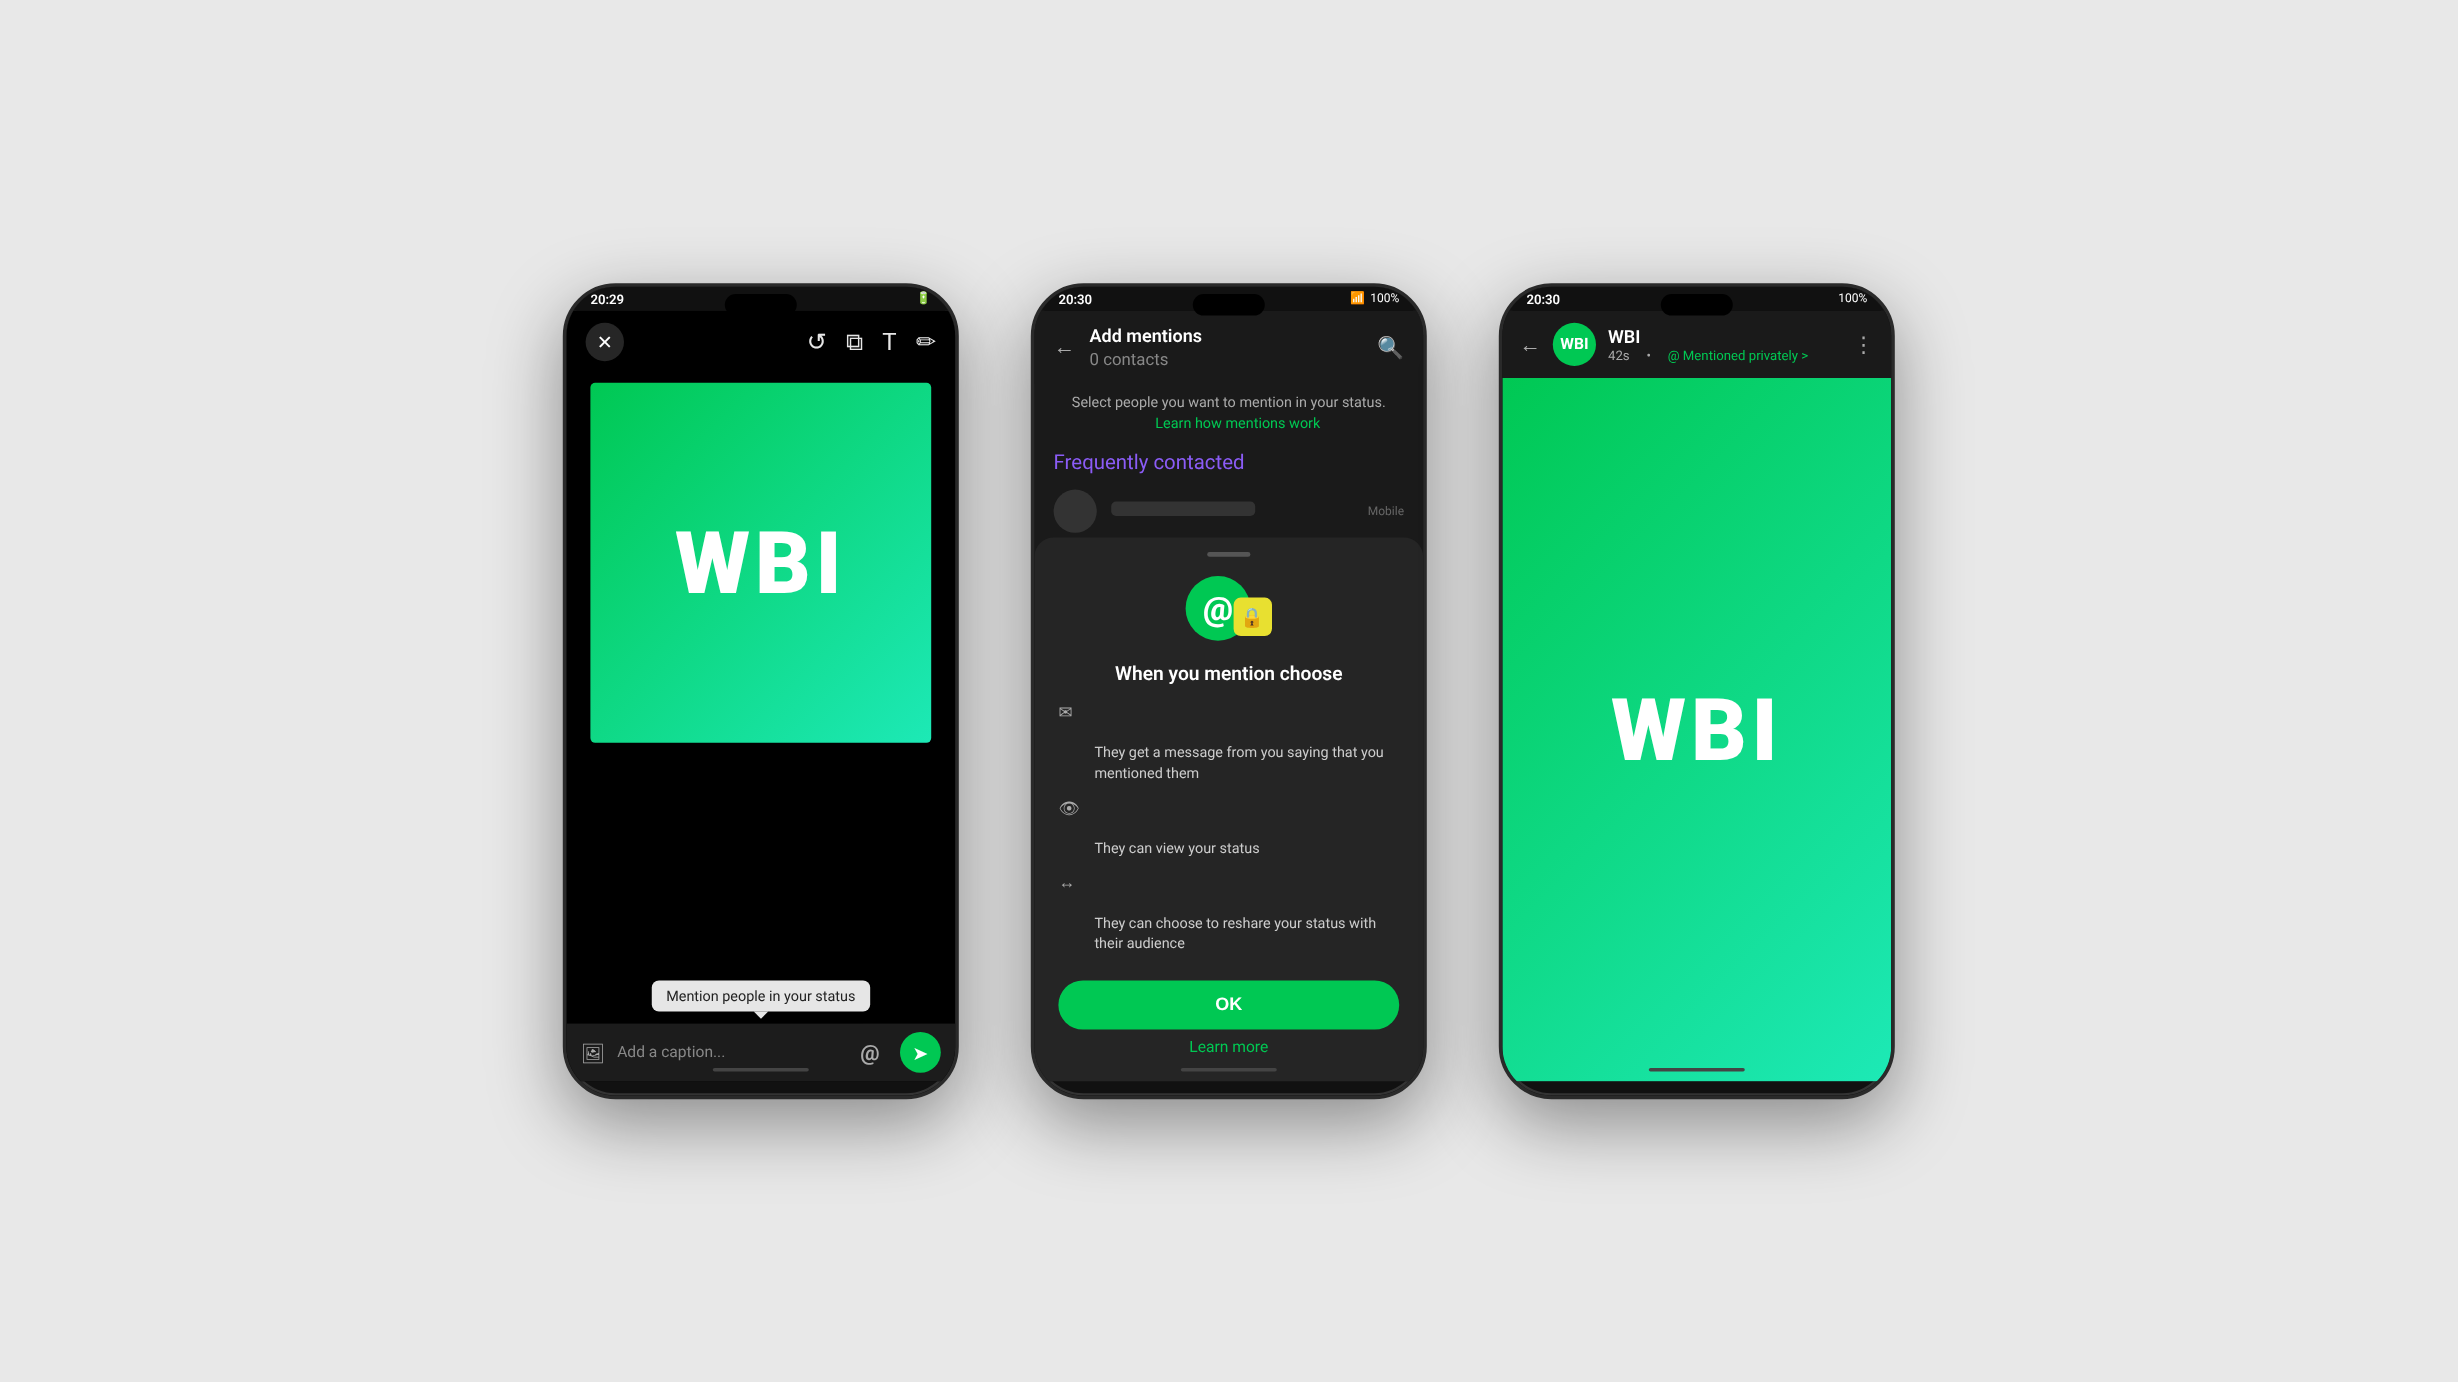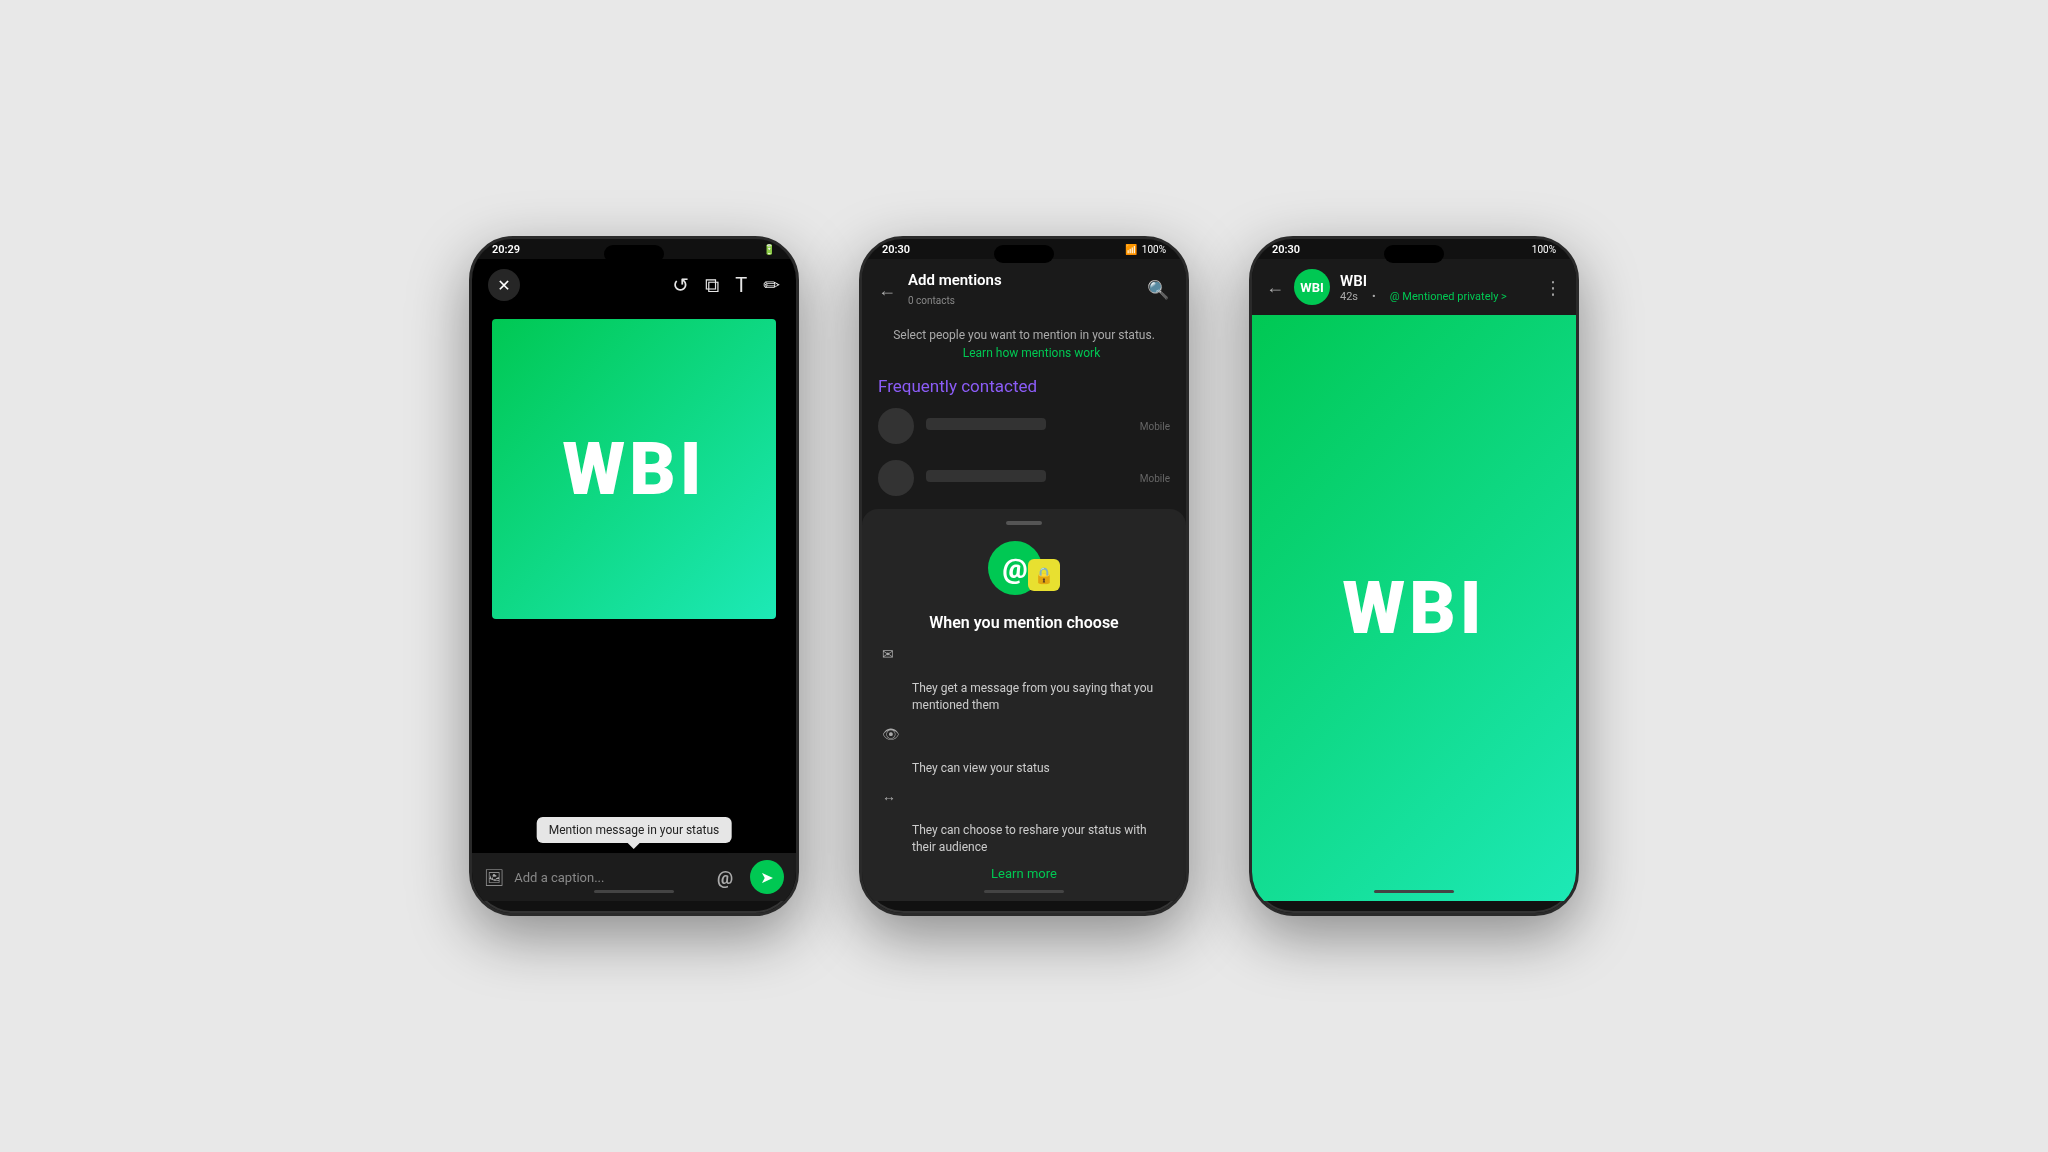--- a/index.html
+++ b/index.html
@@ -219,21 +219,21 @@
       font-size: 18px;
       cursor: pointer;
     }
     .p2-title-area h3 {
       color: #fff;
       font-size: 15px;
       font-weight: 600;
     }
     .p2-title-area small {
       color: #888;
-      font-size: 10px;
+      font-size: 14px;
     }
     .search-icon {
       color: #aaa;
       font-size: 18px;
       cursor: pointer;
     }
     .p2-subtitle {
       color: #aaa;
       font-size: 12px;
       padding: 8px 16px 4px;
@@ -554,21 +554,21 @@
         <span class="tool-icon">✏</span>
       </div>
     </div>
 
     <div class="p1-image">
       <span class="wbi-logo">WBI</span>
     </div>
 
     <div class="p1-bottom">
 
-      <div class="mention-tooltip">Mention message in your status</div>
+      <div class="mention-tooltip">Mention people in your status</div>
 
       <div class="p1-caption-bar">
         <span class="caption-icon">🖼</span>
         <span class="caption-input">Add a caption...</span>
         <div class="at-icon">@</div>
         <div class="send-btn">
           <span>➤</span>
         </div>
       </div>
     </div>
@@ -650,20 +650,21 @@
       </div>
       <div class="sheet-item">
         <span class="sheet-item-icon">👁</span>
         <span class="sheet-item-text">They can view your status</span>
       </div>
       <div class="sheet-item">
         <span class="sheet-item-icon">↔</span>
         <span class="sheet-item-text">They can choose to reshare your status with their audience</span>
       </div>
 
+      <button class="ok-btn">OK</button>
       <span class="learn-more-link">Learn more</span>
     </div>
 
     <div class="home-bar"></div>
   </div>
 </div>
 
 <div class="phone phone-dark phone-3">
   <div class="phone-side-btn-right"></div>
   <div class="phone-side-btn-left1"></div>

